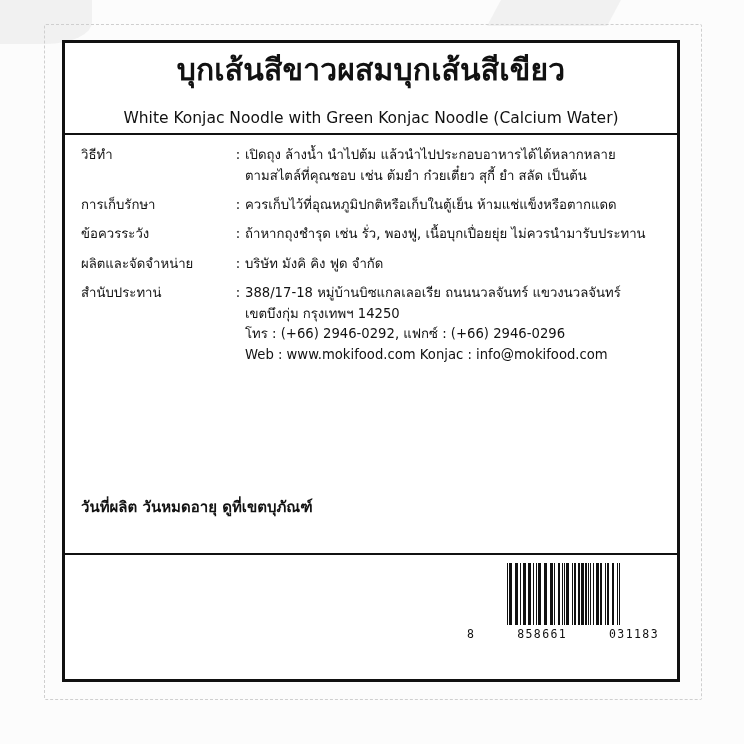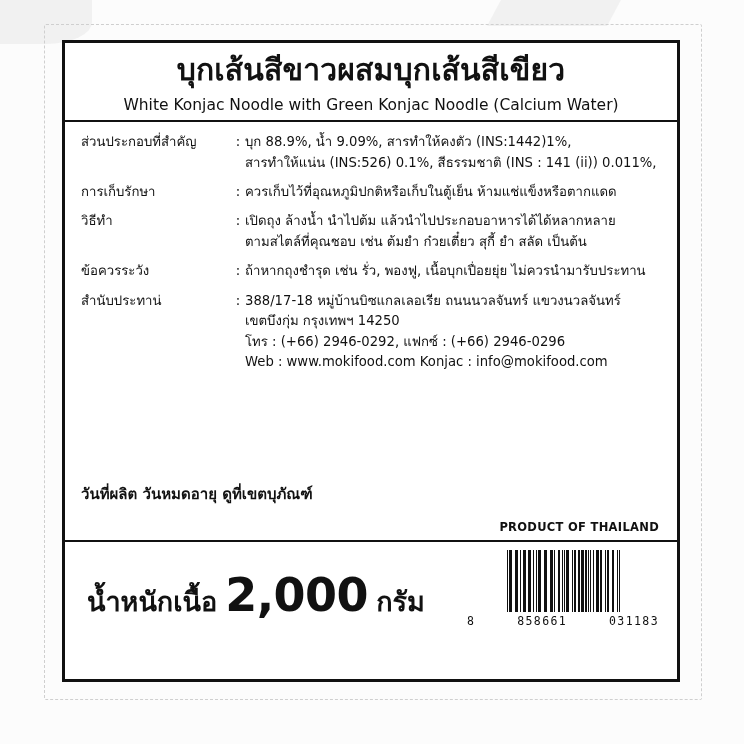--- a/index.html
+++ b/index.html
@@ -62,21 +62,21 @@
     border-bottom: 2px solid #111;
   }
   .title-th {
     font-size: 30px;
     font-weight: bold;
     letter-spacing: .2px;
     line-height: 1.15;
     white-space: nowrap;
   }
   .title-en {
-    margin-top: 8px;
+    margin-top: 21px;
     font-size: 15.5px;
     line-height: 1.2;
     white-space: nowrap;
   }
   .body-block {
     padding: 10px 16px 4px 16px;
     border-bottom: 2px solid #111;
     height: 420px;
     box-sizing: border-box;
     position: relative;
@@ -188,72 +188,65 @@
 
     <div class="title-block">
       <div class="title-th">บุกเส้นสีขาวผสมบุกเส้นสีเขียว</div>
       <div class="title-en">White Konjac Noodle with Green Konjac Noodle (Calcium Water)</div>
     </div>
 
     <div class="body-block">
       <table class="info">
         <tbody>
           <tr>
-            <td class="lbl">ส่วนประกอบที่สำคัญ</td>
-            <td class="col">:</td>
-            <td class="val">
-              <span class="line">บุก 88.9%, น้ำ 9.09%, สารทำให้คงตัว (INS:1442)1%,</span>
-              <span class="line">สารทำให้แน่น (INS:526) 0.1%, สีธรรมชาติ (INS : 141 (ii)) 0.011%,</span>
+            <td class="lbl">วิธีทำ</td>
+            <td class="col">:</td>
+            <td class="val">
+              <span class="line">เปิดถุง ล้างน้ำ นำไปต้ม แล้วนำไปประกอบอาหารได้ได้หลากหลาย</span>
+              <span class="line">ตามสไตล์ที่คุณชอบ เช่น ต้มยำ ก๋วยเตี๋ยว สุกี้ ยำ สลัด เป็นต้น</span>
             </td>
           </tr>
           <tr>
             <td class="lbl">การเก็บรักษา</td>
             <td class="col">:</td>
             <td class="val">
               <span class="line">ควรเก็บไว้ที่อุณหภูมิปกติหรือเก็บในตู้เย็น ห้ามแช่แข็งหรือตากแดด</span>
             </td>
           </tr>
-          <tr>
-            <td class="lbl">วิธีทำ</td>
-            <td class="col">:</td>
-            <td class="val">
-              <span class="line">เปิดถุง ล้างน้ำ นำไปต้ม แล้วนำไปประกอบอาหารได้ได้หลากหลาย</span>
-              <span class="line">ตามสไตล์ที่คุณชอบ เช่น ต้มยำ ก๋วยเตี๋ยว สุกี้ ยำ สลัด เป็นต้น</span>
-            </td>
-          </tr>
           <tr class="tight">
             <td class="lbl">ข้อควรระวัง</td>
             <td class="col">:</td>
             <td class="val">
               <span class="line">ถ้าหากถุงชำรุด เช่น รั่ว, พองฟู, เนื้อบุกเปื่อยยุ่ย ไม่ควรนำมารับประทาน</span>
+            </td>
+          </tr>
+          <tr class="tight">
+            <td class="lbl">ผลิตและจัดจำหน่าย</td>
+            <td class="col">:</td>
+            <td class="val">
+              <span class="line">บริษัท มังคิ คิง ฟูด จำกัด</span>
             </td>
           </tr>
           <tr>
             <td class="lbl">สำนับประทาน่</td>
             <td class="col">:</td>
             <td class="val">
               <span class="line">388/17-18 หมู่บ้านบิซแกลเลอเรีย ถนนนวลจันทร์  แขวงนวลจันทร์</span>
               <span class="line">เขตบึงกุ่ม กรุงเทพฯ 14250</span>
               <span class="line">โทร : (+66) 2946-0292, แฟกซ์ : (+66) 2946-0296</span>
               <span class="line">Web : www.mokifood.com Konjac : info@mokifood.com</span>
             </td>
           </tr>
         </tbody>
       </table>
 
       <div class="date-note">วันที่ผลิต วันหมดอายุ ดูที่เขตบุภัณฑ์</div>
-      <div class="origin">PRODUCT OF THAILAND</div>
     </div>
 
     <div class="weight-block">
-      <div class="weight-text">
-        <span class="w-th">น้ำหนักเนื้อ</span>
-        <span class="w-num">2,000</span>
-        <span class="w-unit">กรัม</span>
-      </div>
 
       <div class="barcode-wrap">
         <div class="bars" id="bars">
             <i style="width: 1px;"></i>
             <i style="width: 1px; background: transparent;"></i>
             <i style="width: 1px;"></i>
             <i style="width: 2px;"></i>
             <i style="width: 3px; background: transparent;"></i>
             <i style="width: 3px;"></i>
             <i style="width: 2px; background: transparent;"></i>

